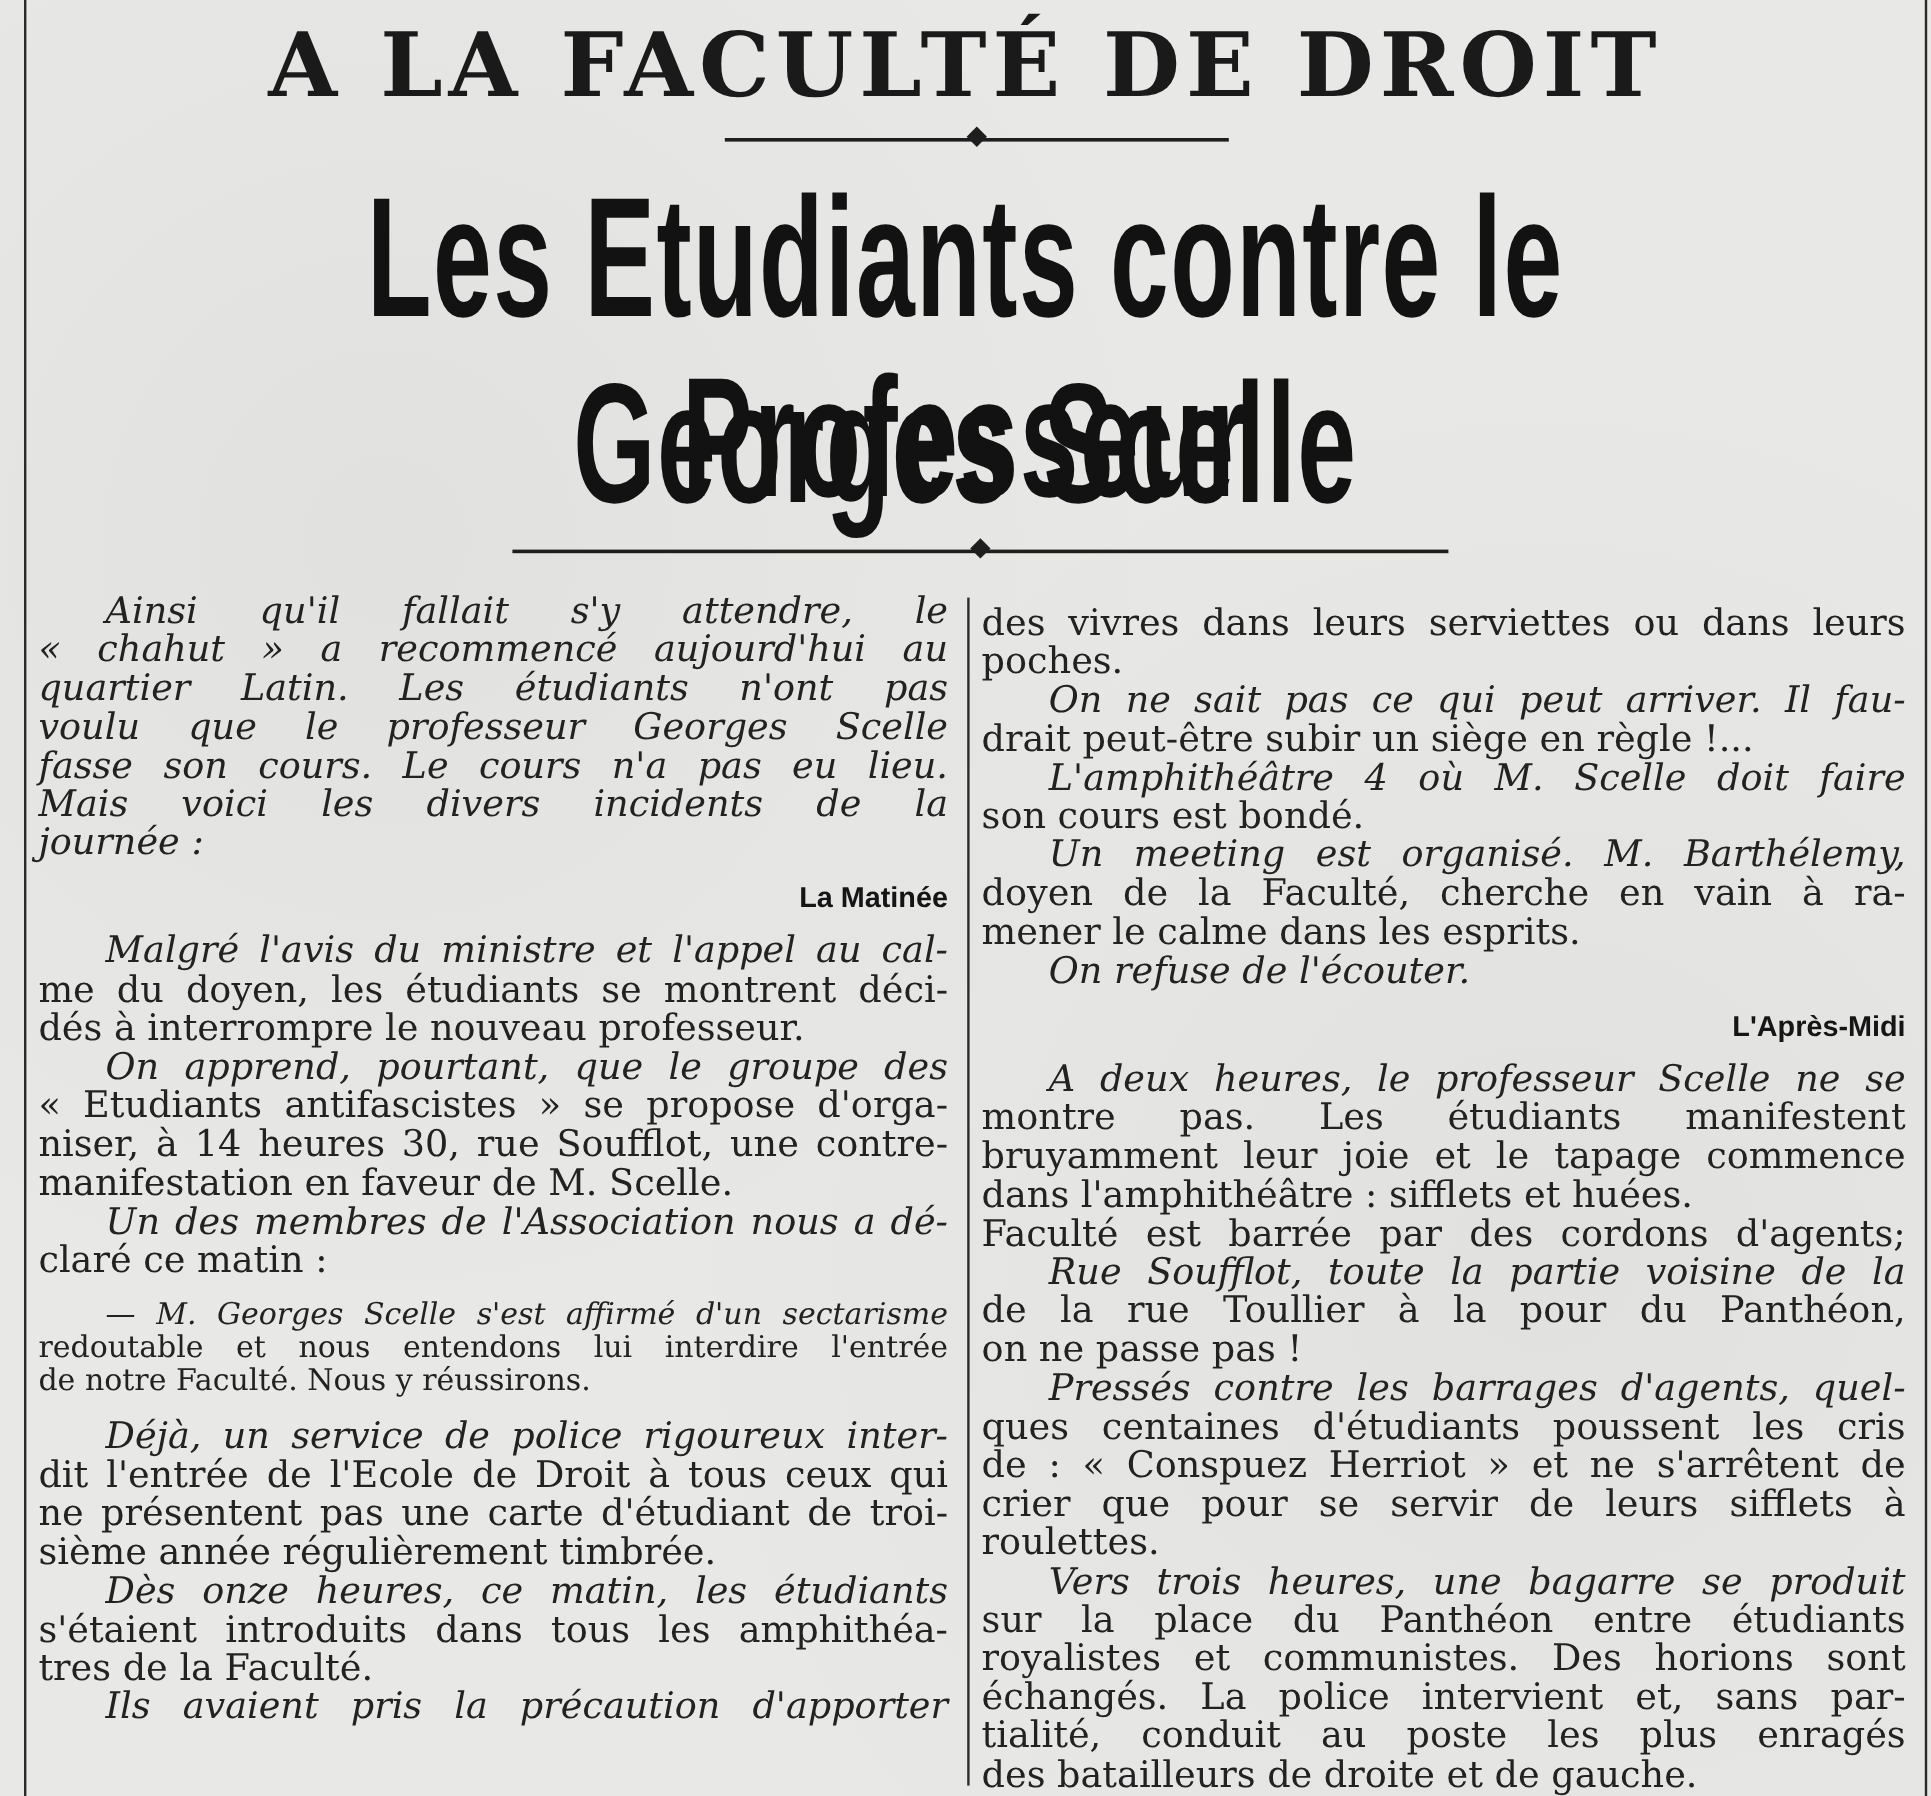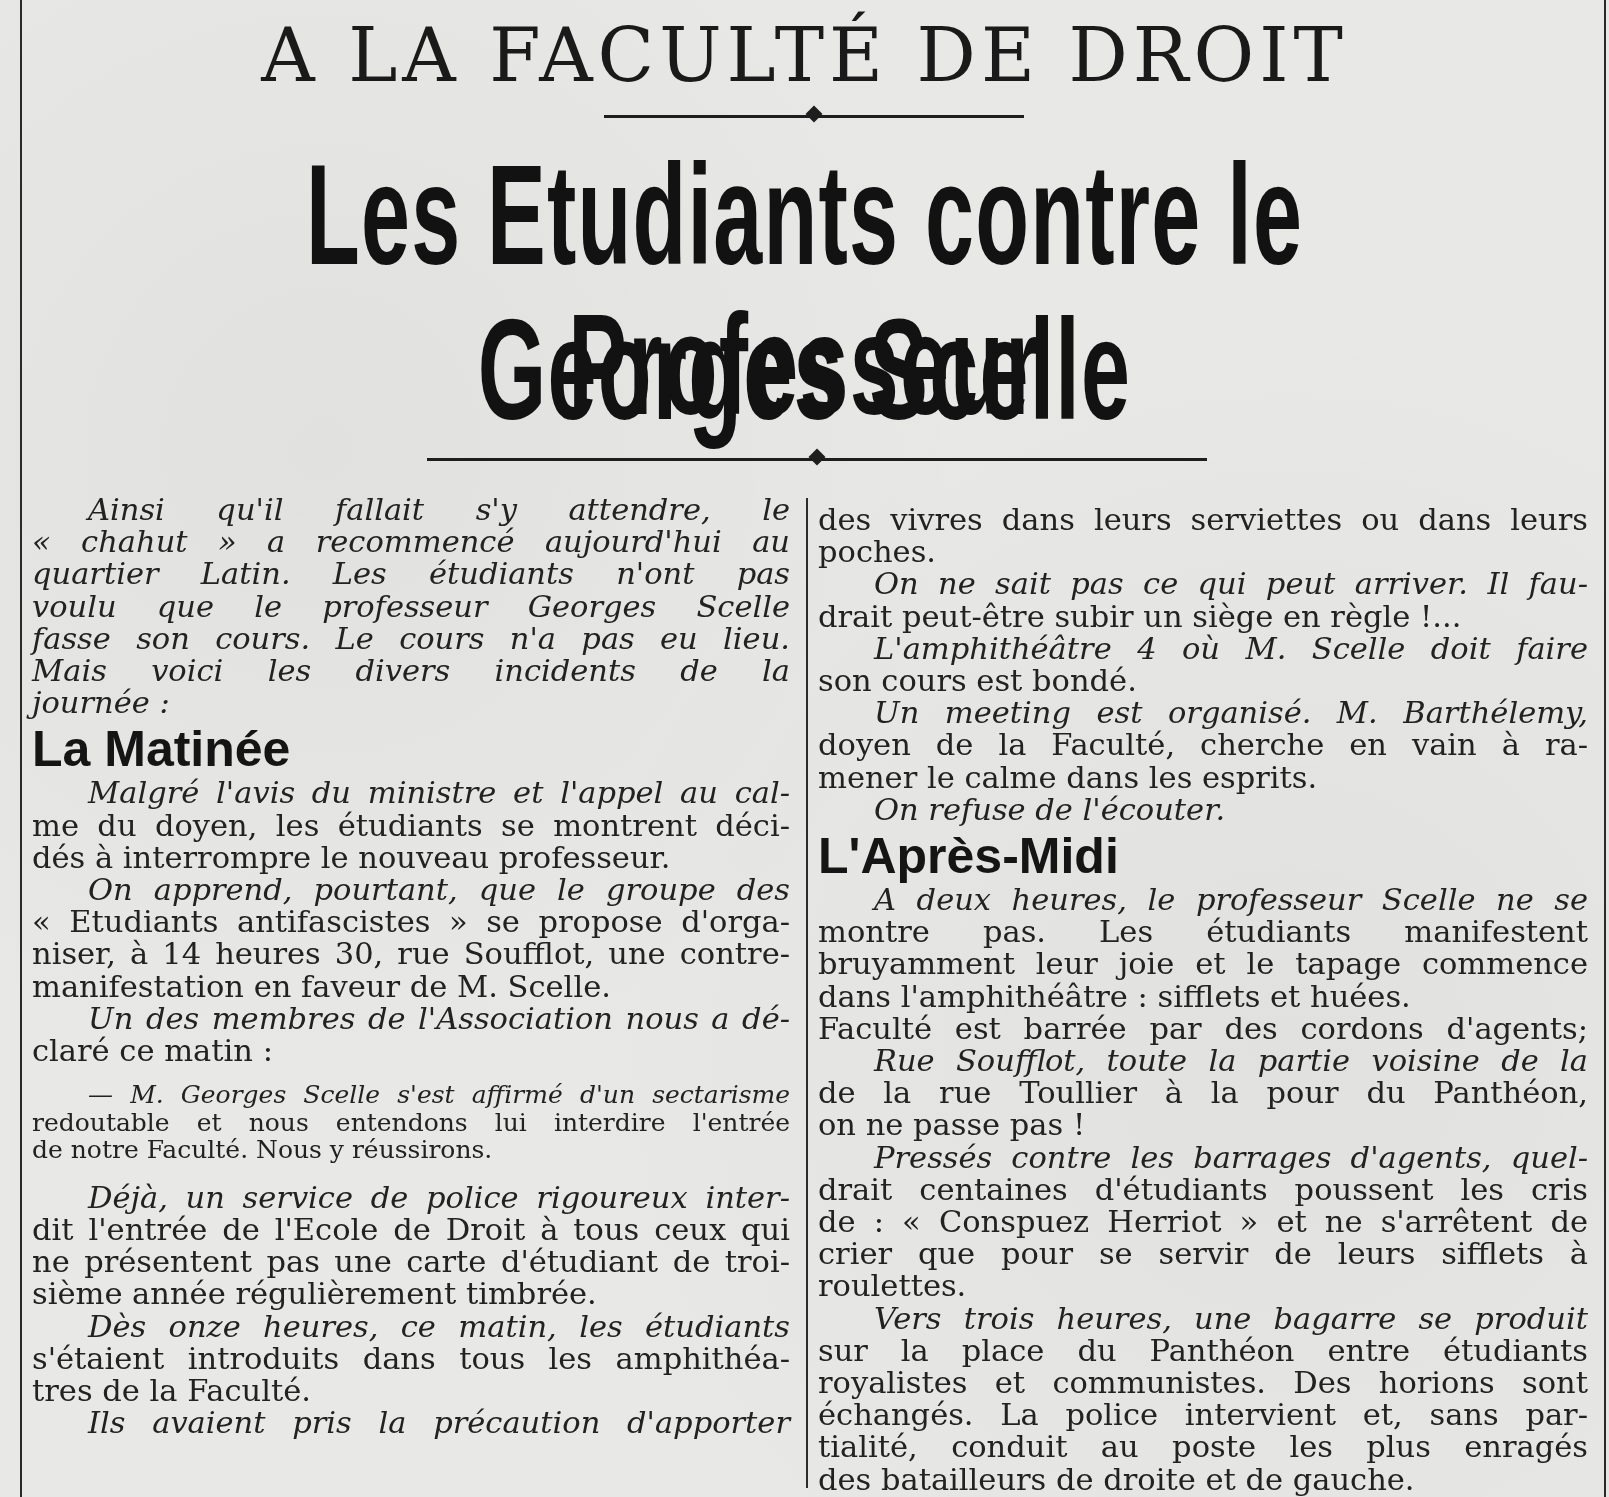--- a/index.html
+++ b/index.html
@@ -15,21 +15,21 @@
     background:
       radial-gradient(circle at 20% 30%, rgba(0,0,0,0.03), transparent 40%),
       radial-gradient(circle at 80% 70%, rgba(0,0,0,0.03), transparent 45%),
       #e8e8e6;
   }
   .rule-left { position: absolute; left: 20px; top: 0; width: 2px; height: 1497px; background: #2a2a2a; }
   .rule-right { position: absolute; left: 1604px; top: 0; width: 2px; height: 1497px; background: #2a2a2a; }
 
   .kicker {
     position: absolute; top: 10px; left: 0; width: 1609px; text-align: center;
-    font-family: "DejaVu Serif", serif; font-weight: normal;
+    font-family: "DejaVu Serif", serif; font-weight: bold;
     font-size: 74px; letter-spacing: 5px; color: #1a1a1a;
     line-height: 90px;
   }
   .ornament {
     position: absolute; height: 3px; background: #1e1e1e;
   }
   .ornament .diamond {
     position: absolute; left: 50%; top: -7px; width: 12px; height: 12px;
     background: #1e1e1e; transform: translateX(-50%) rotate(45deg);
   }
@@ -53,22 +53,22 @@
   .col-left { left: 32px; width: 758px; }
   .col-right { left: 818px; width: 770px; margin-top: 10px; }
 
   .p { text-align: justify; margin: 0; }
   .italic { font-style: italic; }
   .line { display: block; text-align: justify; text-align-last: justify; white-space: nowrap; }
   .line.last { text-align-last: left; }
   .line.ind { padding-left: 56px; font-style: italic; }
 
   .subhead {
-    text-align: left; font-family: "Liberation Sans", sans-serif;
-    font-weight: bold; font-size: 50px; line-height: 48px; margin: 6px 0 4px 0;
+    text-align: right; font-family: "Liberation Sans", sans-serif;
+    font-weight: bold; font-size: 24px; line-height: 48px; margin: 6px 0 4px 0;
     color: #151515;
   }
   .quote { font-size: 25px; line-height: 27.5px; margin: 14px 0 18px 0; }
   .continued {
     text-align: center; font-family: "Liberation Serif", serif; font-weight: bold;
     font-size: 24px; letter-spacing: 1px; margin-top: 10px; font-variant: small-caps;
   }
 </style>
 </head>
 <body>
@@ -173,21 +173,21 @@
       <span class="line last">dans l'amphithéâtre : sifflets et huées.</span>
     </div>
     <div class="p">
       <span class="line">Faculté est barrée par des cordons d'agents;</span>
       <span class="line ind">Rue Soufflot, toute la partie voisine de la</span>
       <span class="line">de la rue Toullier à la pour du Panthéon,</span>
       <span class="line last">on ne passe pas !</span>
     </div>
     <div class="p">
       <span class="line ind">Pressés contre les barrages d'agents, quel-</span>
-      <span class="line">drait centaines d'étudiants poussent les cris</span>
+      <span class="line">ques centaines d'étudiants poussent les cris</span>
       <span class="line">de : « Conspuez Herriot » et ne s'arrêtent de</span>
       <span class="line">crier que pour se servir de leurs sifflets à</span>
       <span class="line last">roulettes.</span>
     </div>
     <div class="p">
       <span class="line ind">Vers trois heures, une bagarre se produit</span>
       <span class="line">sur la place du Panthéon entre étudiants</span>
       <span class="line">royalistes et communistes. Des horions sont</span>
       <span class="line">échangés. La police intervient et, sans par-</span>
       <span class="line">tialité, conduit au poste les plus enragés</span>

